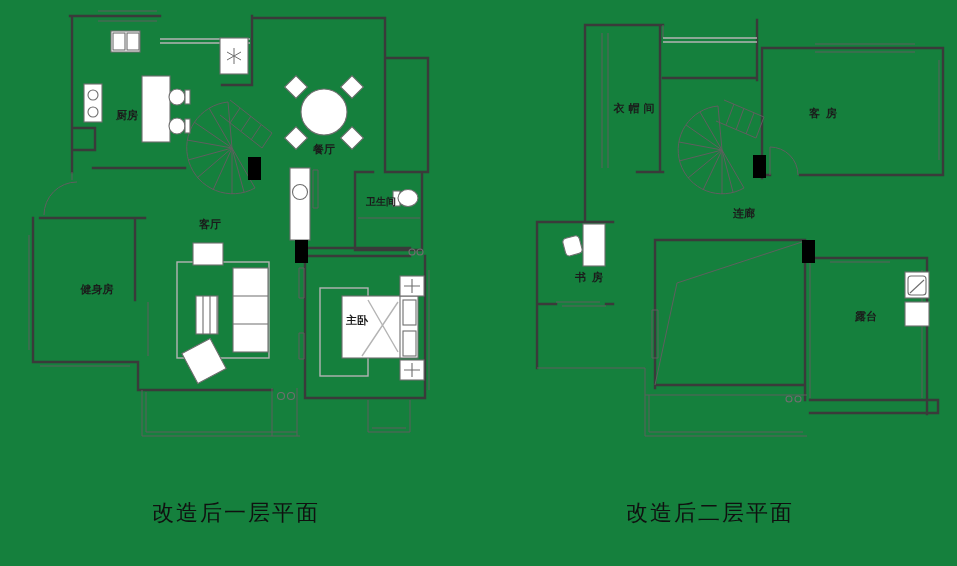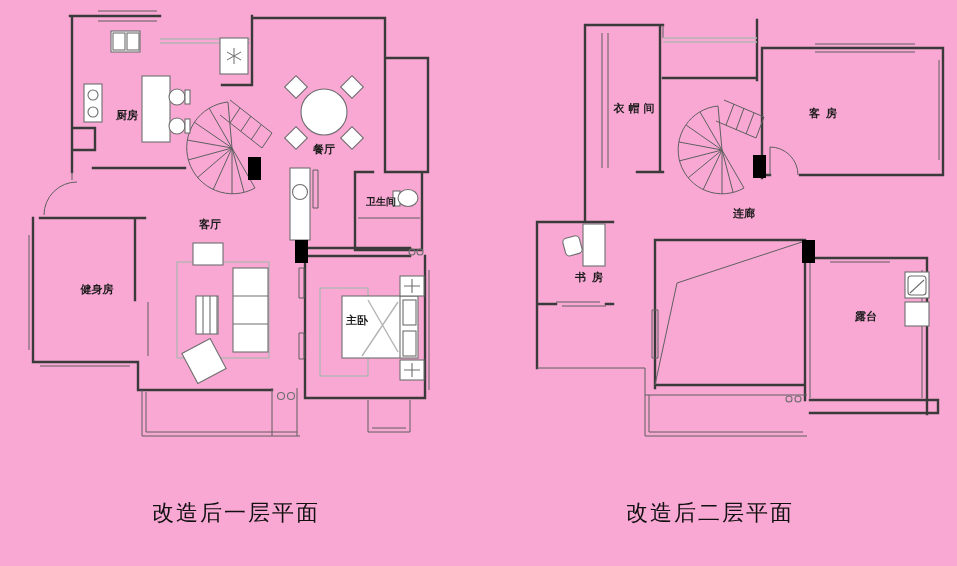--- a/index.html
+++ b/index.html
@@ -1,16 +1,16 @@
 <!DOCTYPE html>
 <html><head>
 <meta charset="utf-8">
 <style>
   html,body{margin:0;padding:0;background:#ffffff;}
-  #canvas{position:relative;width:957px;height:566px;background:#f9a8d4;overflow:hidden;
+  #canvas{position:relative;width:957px;height:566px;background:#15803d;overflow:hidden;
           font-family:"Liberation Sans",sans-serif;}
   svg{position:absolute;left:0;top:0;}
   .w  {stroke:#3a3a3a;stroke-width:2.4;fill:none;stroke-linecap:square;}
   .t  {stroke:#5f5f5f;stroke-width:1;fill:none;}
   .f  {stroke:#6e6e6e;stroke-width:1.1;fill:#ffffff;}
   .fn {stroke:#6e6e6e;stroke-width:1.1;fill:none;}
   .g  {stroke:#b4b4b4;stroke-width:1.4;fill:none;}
   .blk{fill:#000000;stroke:none;}
   .lbl{font:700 11px "Liberation Sans",sans-serif;fill:#1b1b1b;text-anchor:middle;}
   .lbl-sm{font:700 10px "Liberation Sans",sans-serif;fill:#1b1b1b;text-anchor:middle;}

